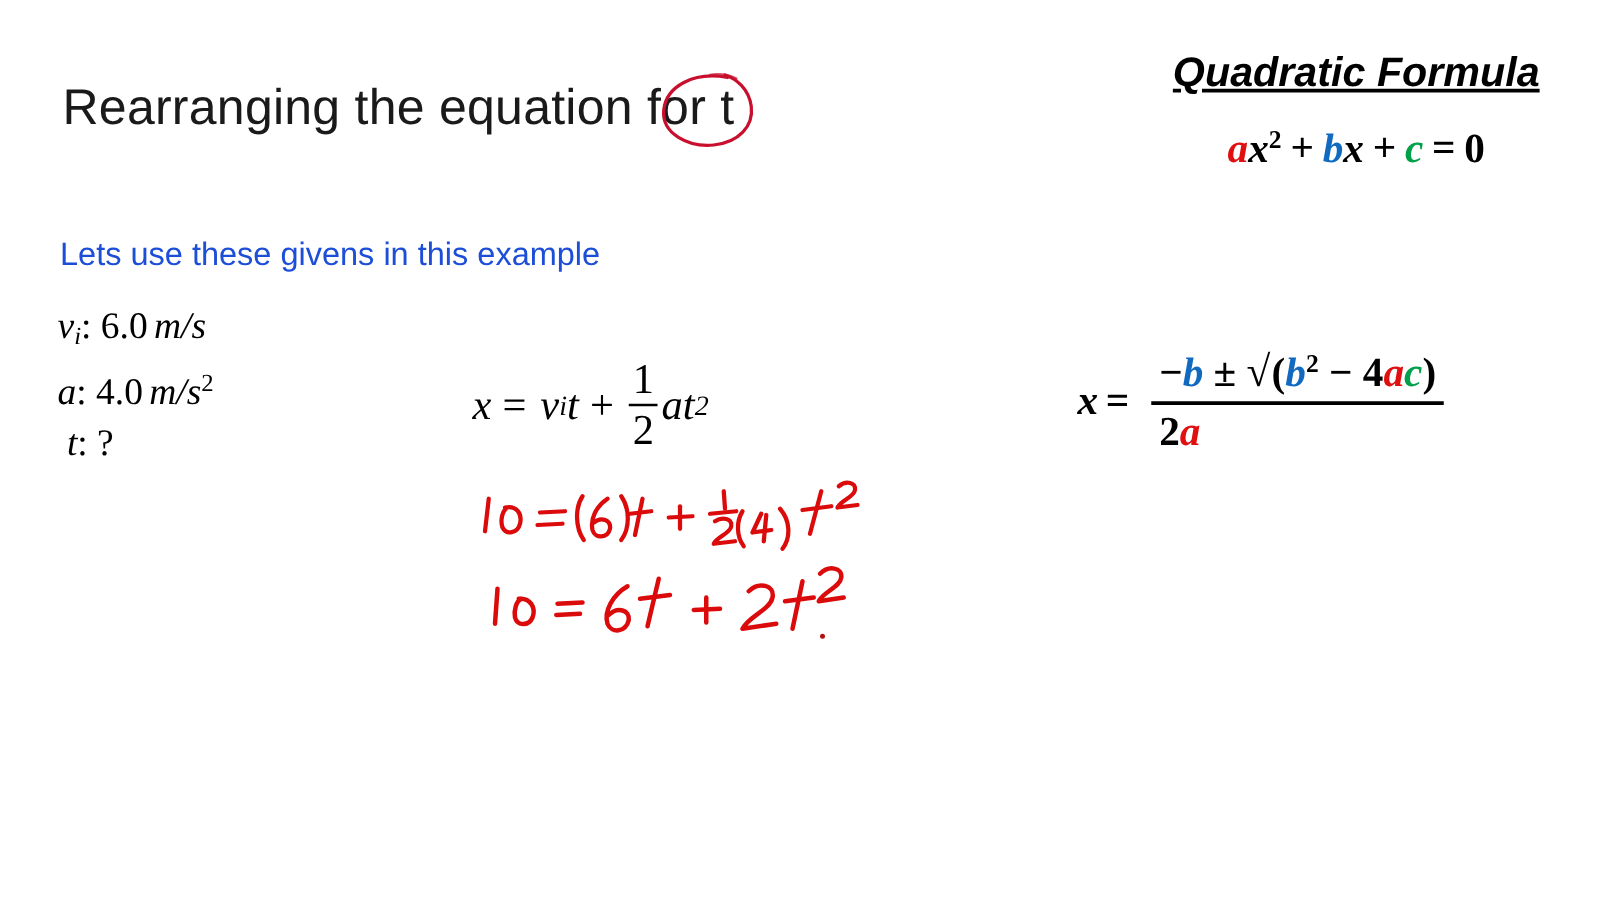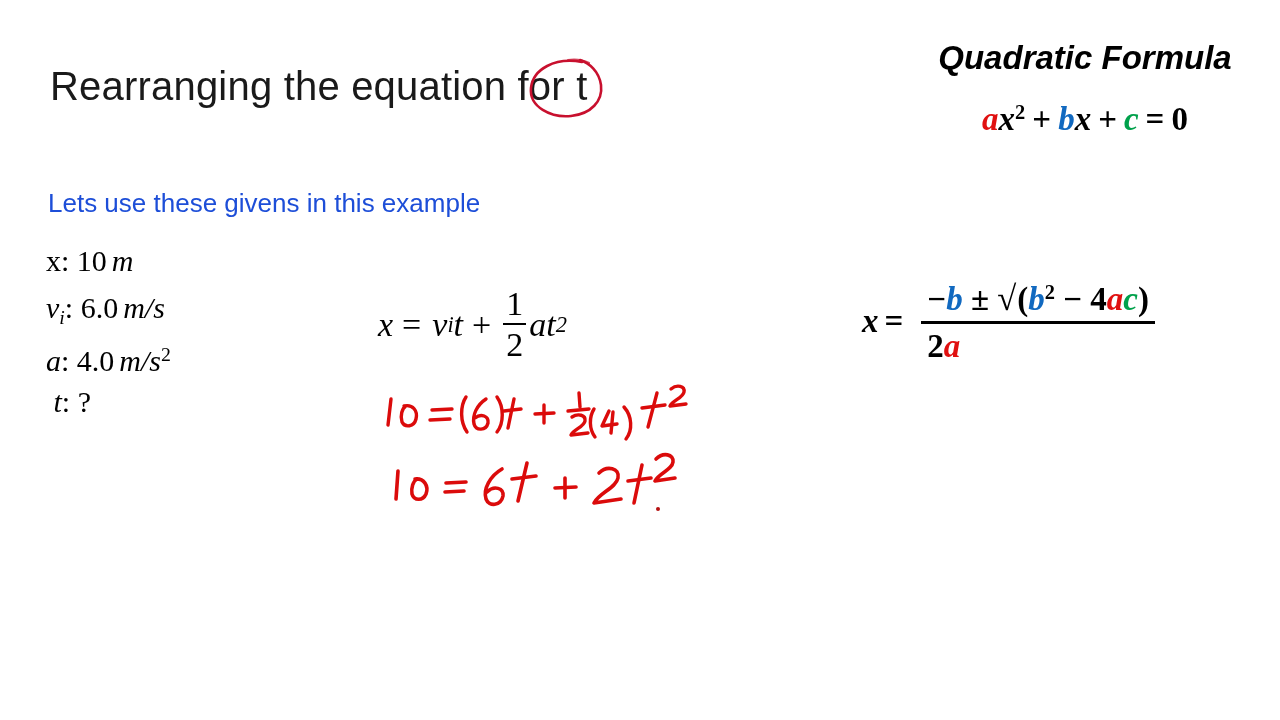--- a/index.html
+++ b/index.html
@@ -157,20 +157,21 @@
     left: 915px;
     top: 10px;
     width: 340px;
     text-align: center;
     font-family: "Liberation Sans", sans-serif;
     font-size: 33px;
     font-weight: bold;
     font-style: italic;
     color: #000000;
     white-space: nowrap;
+    text-decoration: underline;
   }
 
   #qf-standard {
     position: absolute;
     left: 905px;
     top: 72px;
     width: 360px;
     text-align: center;
     font-family: "Liberation Serif", serif;
     font-size: 33px;
@@ -243,24 +244,20 @@
 
   <svg id="title-circle" viewBox="0 0 82 66">
     <path d="M57 7 C 30 2, 8 14, 6 33 C 4 52, 26 63, 46 61 C 66 59, 78 46, 76 30 C 74 16, 64 8, 55 5" fill="none" stroke="#C8102E" stroke-width="2.6" stroke-linecap="round"></path>
     <path d="M43 5 C 50 4, 58 5, 64 8" fill="none" stroke="#C8102E" stroke-width="2.2" stroke-linecap="round" opacity="0.75"></path>
   </svg>
 
   <div id="givens-intro">Lets use these givens in this example</div>
 
   <div id="givens-list">
 
-    <div class="given-row">
-      <span class="given-sym upright">x</span><span class="given-val">:</span>
-      <span class="given-val">10</span><span class="given-unit">m</span>
-    </div>
 
     <div class="given-row">
       <span class="given-sym">v</span><sub class="idx">i</sub><span class="given-val">:</span>
       <span class="given-val">6.0</span><span class="given-unit">m/s</span>
     </div>
 
     <div class="given-row">
       <span class="given-sym">a</span><span class="given-val">:</span>
       <span class="given-val">4.0</span><span class="given-unit">m/s</span><sup class="exp">2</sup>
     </div>

